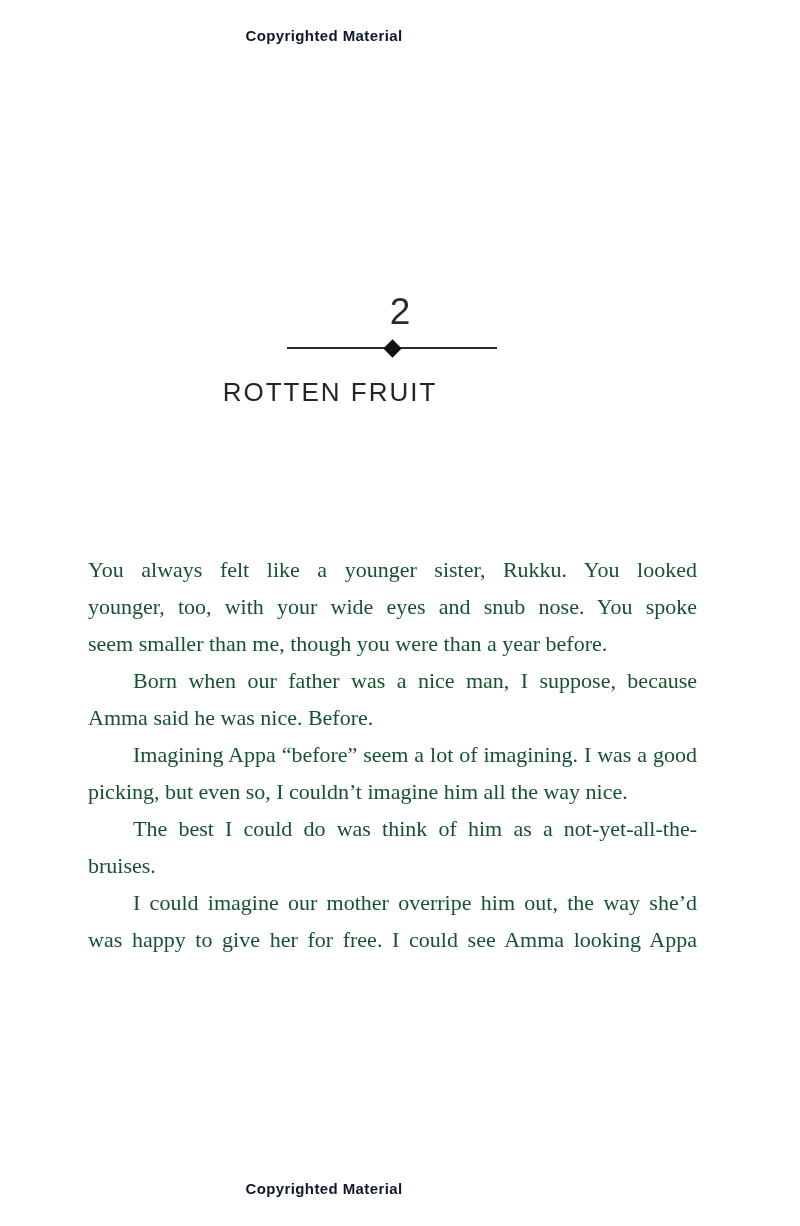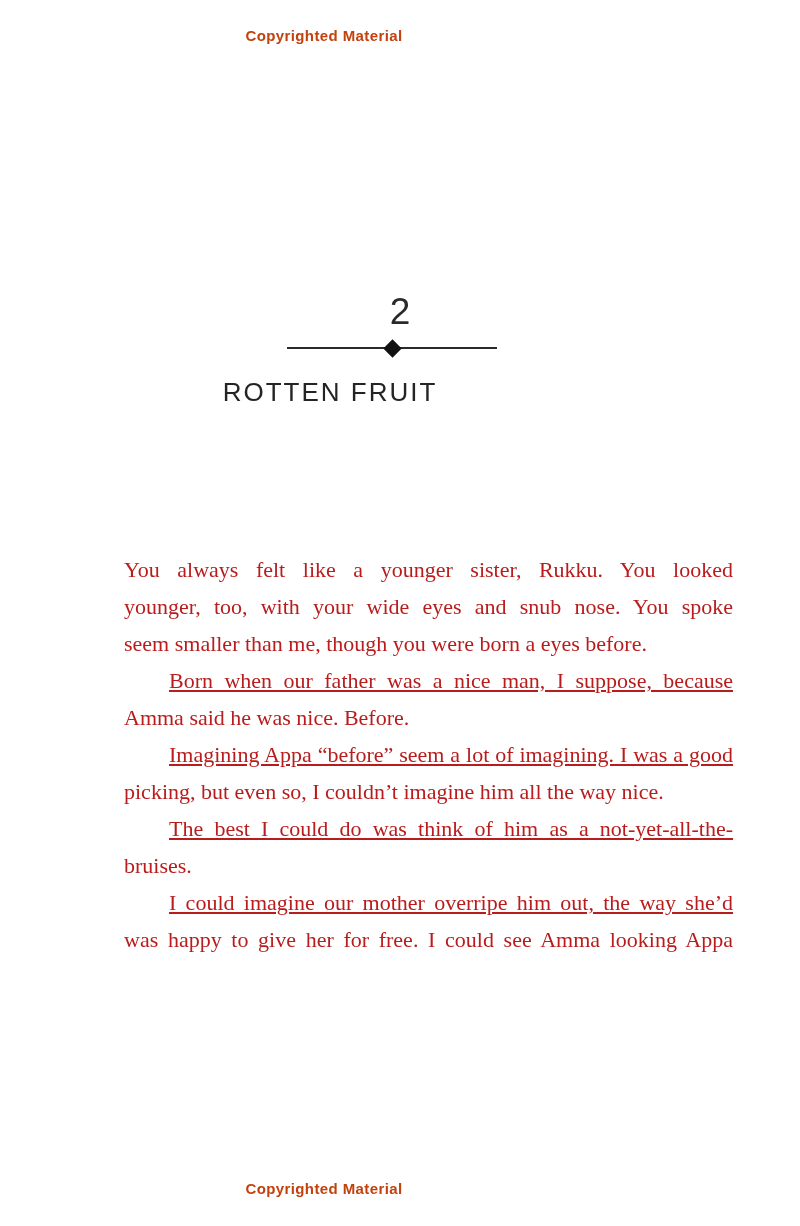--- a/index.html
+++ b/index.html
@@ -13,21 +13,21 @@
   }
   .notice {
     position: absolute;
     left: 0;
     width: 648px;
     text-align: center;
     font-family: "Liberation Sans", sans-serif;
     font-weight: bold;
     font-size: 15px;
     letter-spacing: 0.4px;
-    color: #c2410c;
+    color: #0f172a;
   }
   .notice.top { top: 27px; }
   .notice.bottom { top: 1180px; }
 
   .chapter-number {
     position: absolute;
     top: 293px;
     left: 0;
     width: 800px;
     text-align: center;
@@ -75,54 +75,52 @@
     color: #242424;
   }
 
   .body-text {
     position: absolute;
     top: 551px;
     left: 88px;
     width: 609px;
     font-size: 22px;
     line-height: 37px;
-    color: #b91c1c;
-    margin-left: 36px;
+    color: #14532d;
   }
   .body-text .line {
     text-align: justify;
     text-align-last: justify;
   }
   .body-text .line.last {
     text-align-last: left;
   }
   .body-text .line.indent {
     text-indent: 45px;
-    text-decoration: underline;
   }
 </style>
 </head>
 <body>
 
 <div class="notice top">Copyrighted Material</div>
 
 <div class="chapter-number">2</div>
 
 <div class="divider">
   <div class="rule"></div>
   <div class="diamond"></div>
 </div>
 
 <div class="chapter-title">ROTTEN FRUIT</div>
 
 <div class="body-text">
     <div class="para">
       <div class="line">You always felt like a younger sister, Rukku. You looked</div>
       <div class="line">younger, too, with your wide eyes and snub nose. You spoke</div>
-      <div class="line last">seem smaller than me, though you were born a eyes before.</div>
+      <div class="line last">seem smaller than me, though you were than a year before.</div>
     </div>
     <div class="para">
       <div class="line indent">Born when our father was a nice man, I suppose, because</div>
       <div class="line last">Amma said he was nice. Before.</div>
     </div>
     <div class="para">
       <div class="line indent">Imagining Appa “before” seem a lot of imagining. I was a good</div>
       <div class="line last">picking, but even so, I couldn’t imagine him all the way nice.</div>
     </div>
     <div class="para">

